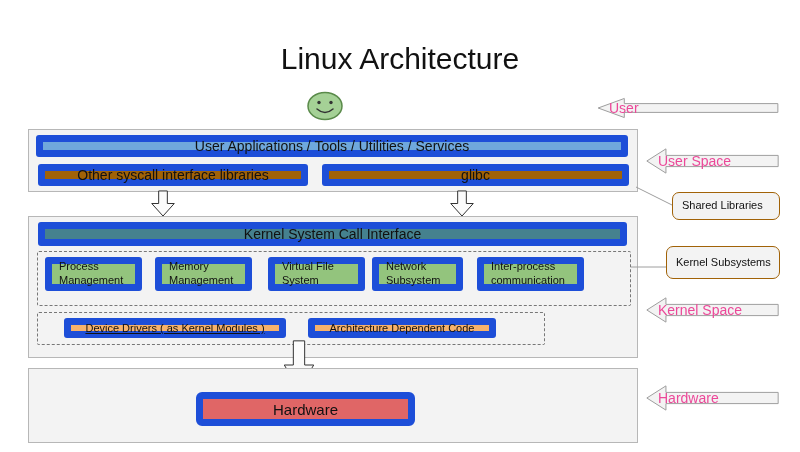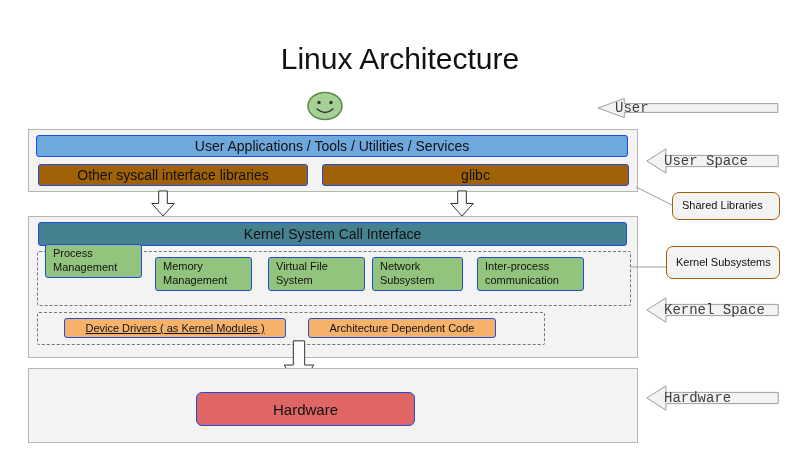--- a/index.html
+++ b/index.html
@@ -8,37 +8,37 @@
     font-family:"Liberation Sans", sans-serif;color:#111;overflow:hidden;border-radius:32px;
   }
   .abs{position:absolute;box-sizing:border-box;}
   .title{
     width:100%;text-align:center;font-size:30px;font-weight:400;color:#111;
   }
   .container{
     background:#f3f3f3;border:1px solid #b7b7b7;
   }
   .box{
-    border:1px solid #1d4ed8;border-radius:3px;
+    border:7px solid #1d4ed8;border-radius:3px;
     display:flex;align-items:center;justify-content:center;
     font-size:14px;color:#111;text-align:center;
   }
   .blue{background:#6fa8dc;}
   .lightblue{background:#a16207;}
   .teal{background:#45818e;}
   .green{background:#93c47d;justify-content:flex-start;text-align:left;
          padding-left:7px;font-size:11px;line-height:1.25;}
   .orange{background:#f6b26b;font-size:11px;}
   .red{background:#e06666;border-radius:6px;font-size:15px;}
   .dotted{border:1px dashed #777;border-radius:2px;background:transparent;}
   .side-arrow{display:block;}
   .side-arrow svg{position:absolute;left:0;top:0;width:100%;height:100%;}
   .side-arrow .lbl{
-    position:absolute;left:18px;top:50%;transform:translateY(-50%);
-    font-size:14px;color:#404040;white-space:nowrap;font-family:Liberation Mono, monospace;
+    position:absolute;left:12px;top:50%;transform:translateY(-50%);
+    font-size:14px;color:#ec4899;white-space:nowrap;
   }
   .callout{
     background:#f3f3f3;border:1px solid #a16207;border-radius:7px;
     display:flex;align-items:center;font-size:11px;line-height:1.25;
     padding-left:9px;color:#111;
   }
   .flow-arrow svg{width:100%;height:100%;display:block;}
 </style>
 </head>
 <body>
@@ -74,21 +74,21 @@
       <polygon points="10,1 20,1 20,14 28,14 15,27 2,14 10,14" fill="#fbfbfb" stroke="#333" stroke-width="1" vector-effect="non-scaling-stroke"></polygon>
     </svg>
   </div>
 
   <div class="abs container" style="left:28px;top:216px;width:610px;height:142px;"></div>
 
   <div class="abs box teal" style="left:38px;top:222px;width:589px;height:24px;">Kernel System Call Interface</div>
 
   <div class="abs dotted" style="left:37px;top:251px;width:594px;height:55px;"></div>
 
-  <div class="abs box green" style="left:45px;top:244px;width:97px;height:34px;">Process Management</div>
+  <div class="abs box green" style="left:45px;top:257px;width:97px;height:34px;">Process Management</div>
   <div class="abs box green" style="left:155px;top:257px;width:97px;height:34px;">Memory Management</div>
   <div class="abs box green" style="left:268px;top:257px;width:97px;height:34px;">Virtual File System</div>
   <div class="abs box green" style="left:477px;top:257px;width:107px;height:34px;">Inter-process communication</div>
   <div class="abs box green" style="left:372px;top:257px;width:91px;height:34px;">Network Subsystem</div>
 
   <div class="abs dotted" style="left:37px;top:312px;width:508px;height:33px;"></div>
 
   <div class="abs box orange" style="left:64px;top:318px;width:222px;height:20px;text-decoration:underline;">Device Drivers ( as Kernel Modules )</div>
   <div class="abs box orange" style="left:308px;top:318px;width:188px;height:20px;">Architecture Dependent Code</div>
 

